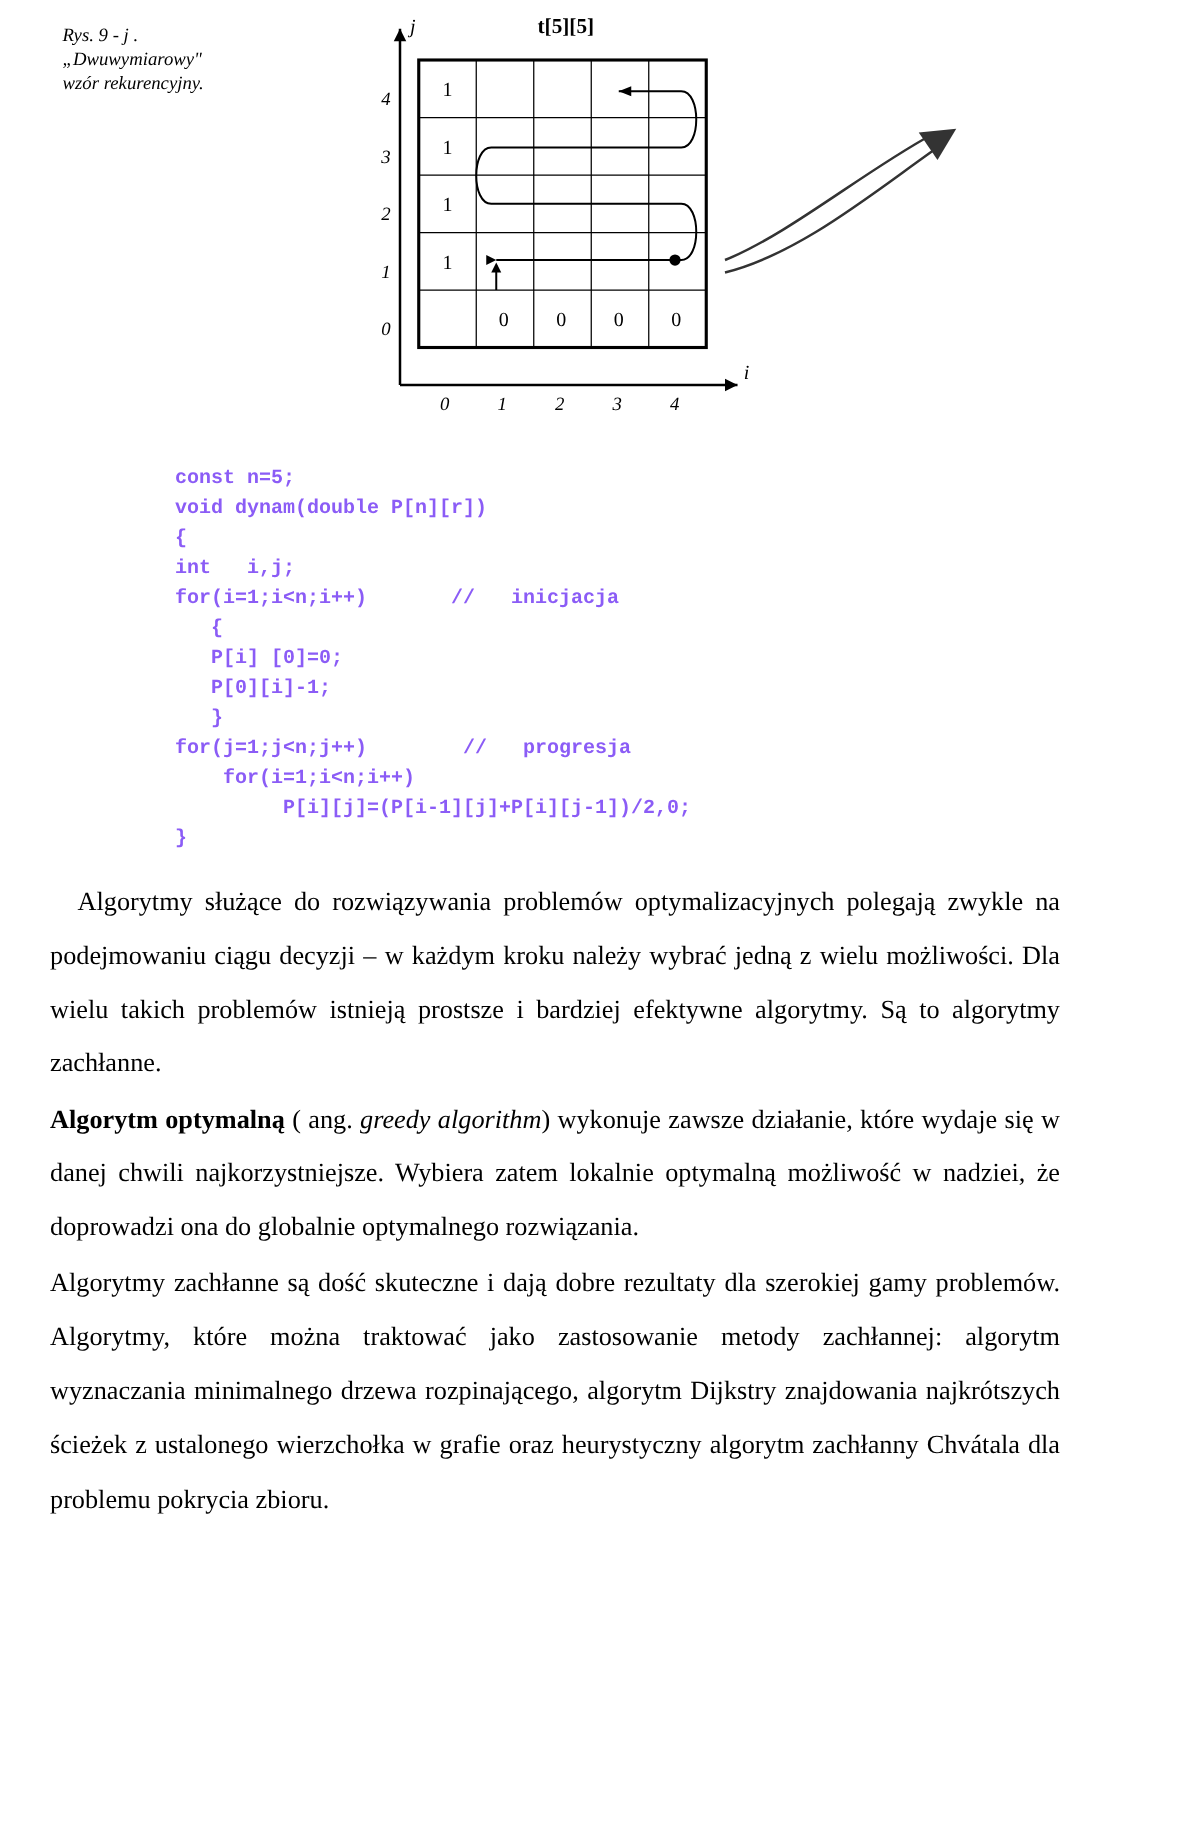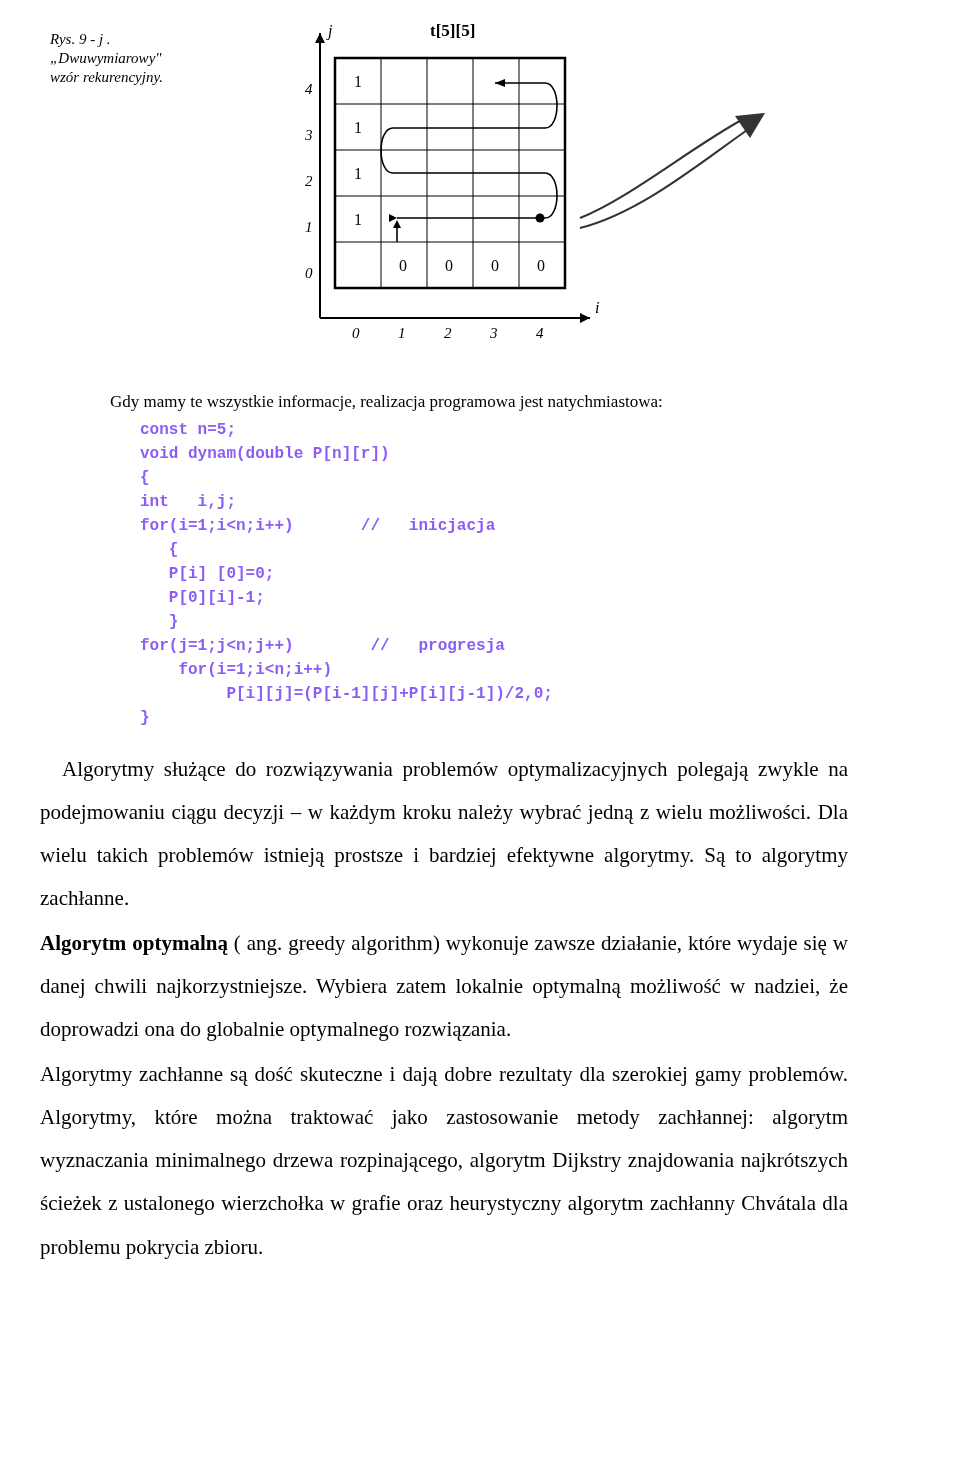--- a/index.html
+++ b/index.html
@@ -5,21 +5,21 @@
   html, body {
     margin: 0;
     padding: 0;
     background: #fff;
     font-family: "Times New Roman", Times, serif;
     color: #000;
   }
   .page {
     width: 888px;
     box-sizing: border-box;
-    padding: 18px 40px 40px 40px;
+    padding: 8px 40px 40px 40px;
     background: #fff;
   }
   .fig-row {
     position: relative;
     width: 100%;
     height: 360px;
   }
   .caption-box {
     position: absolute;
     left: 10px;
@@ -67,21 +67,21 @@
     font-weight: bold;
     margin: 38px 0 28px 0;
   }
   .body-text {
     font-size: 21px;
     line-height: 2.05;
     text-align: justify;
   }
   .body-text p { margin: 0 0 2px 0; }
   .bold { font-weight: bold; }
-  .ital { }
+  .ital { font-style: italic; }
   .indent { text-indent: 22px; }
   .big-arrow {
     position:absolute;
     left: 530px;
     top: 80px;
     width: 220px;
     height: 140px;
   }
 </style>
 </head>
@@ -171,21 +171,20 @@
       <svg width="220" height="140" viewBox="0 0 220 140">
         <path d="M 10 120 C 60 100 120 50 175 20" fill="none" stroke="#333" stroke-width="2"></path>
         <path d="M 10 130 C 70 115 130 65 180 30" fill="none" stroke="#333" stroke-width="2"></path>
         <polygon points="195,15 165,18 180,40" fill="#333"></polygon>
       </svg>
     </div>
 
 
   </div>
 
-  <div class="intro-text">Gdy mamy te wszystkie informacje, realizacja programowa jest natychmiastowa:</div>
 
   <div class="code-block"><span>const n=5;</span>
 <span>void dynam(double P[n][r])</span>
 <span>{</span>
 <span>int   i,j;</span>
 <span>for(i=1;i&lt;n;i++)</span>       <span class="comment">//   inicjacja</span>
 <span>   {</span>
 <span>   P[i] [0]=0;</span>
 <span>   P[0][i]-1;</span>
 <span>   }</span>

